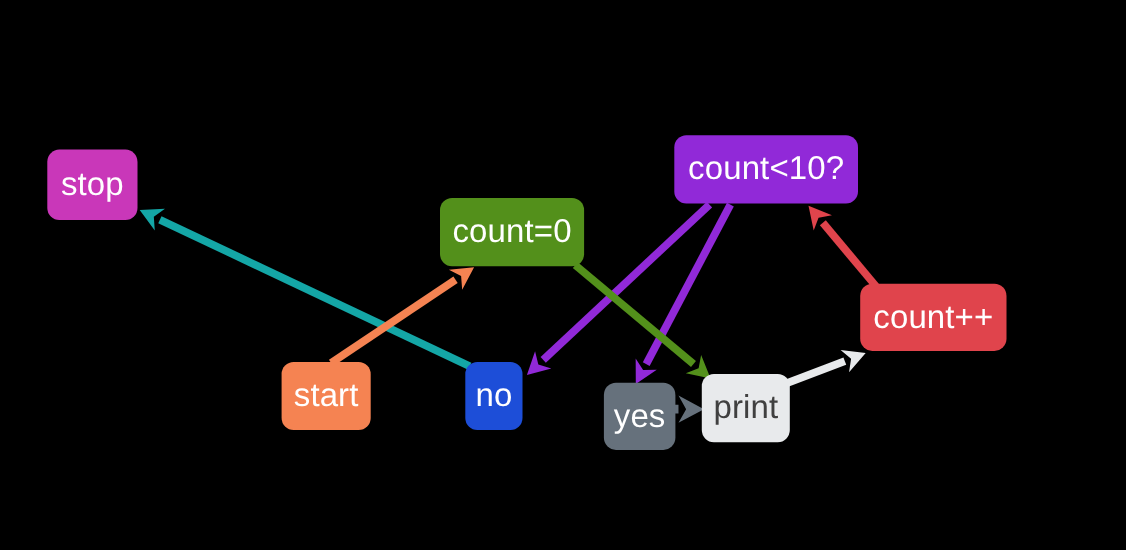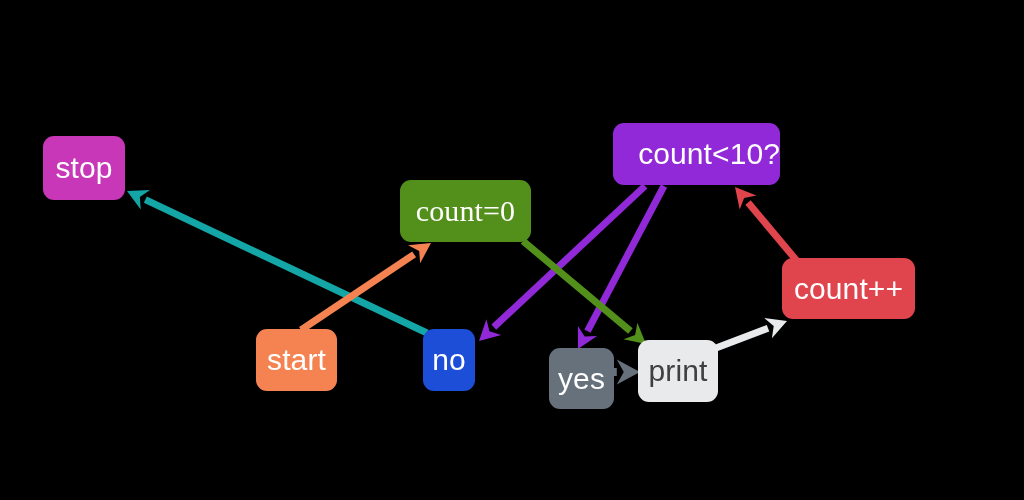--- a/index.html
+++ b/index.html
@@ -74,24 +74,24 @@
       </g>
       <g>
         <line x1="797" y1="261" x2="748.0370632109913" y2="202.56036576795734" stroke="#E0444C" stroke-width="7" stroke-linecap="butt"></line>
         <polygon points="735.00,187.00 756.35,195.59 744.13,197.89 739.72,209.53" fill="#E0444C"></polygon>
       </g>
     </svg>
   <div id="node-layer">
       <div class="node" style="left: 43px; top: 136px; width: 82px; height: 64px; background: rgb(201, 55, 185); color: rgb(255, 255, 255);">
         <span class="node-label">stop</span>
       </div>
-      <div class="node" style="left: 400px; top: 180px; width: 131px; height: 62px; background: rgb(83, 144, 27); color: rgb(255, 255, 255); font-family: Liberation Serif, serif;">
+      <div class="node" style="left: 400px; top: 180px; width: 131px; height: 62px; background: rgb(83, 144, 27); color: rgb(255, 255, 255);">
         <span class="node-label">count=0</span>
       </div>
-      <div class="node" style="left: 613px; top: 123px; width: 167px; height: 62px; background: rgb(145, 41, 216); color: rgb(255, 255, 255); justify-content: flex-end;">
+      <div class="node" style="left: 613px; top: 123px; width: 167px; height: 62px; background: rgb(145, 41, 216); color: rgb(255, 255, 255);">
         <span class="node-label">count&lt;10?</span>
       </div>
       <div class="node" style="left: 770px; top: 258px; width: 133px; height: 61px; background: rgb(224, 68, 76); color: rgb(255, 255, 255); margin-left: 12px;">
         <span class="node-label">count++</span>
       </div>
       <div class="node" style="left: 256px; top: 329px; width: 81px; height: 62px; background: rgb(245, 131, 82); color: rgb(255, 255, 255);">
         <span class="node-label">start</span>
       </div>
       <div class="node" style="left: 423px; top: 329px; width: 52px; height: 62px; background: #1d4ed8; color: rgb(255, 255, 255);">
         <span class="node-label">no</span>

